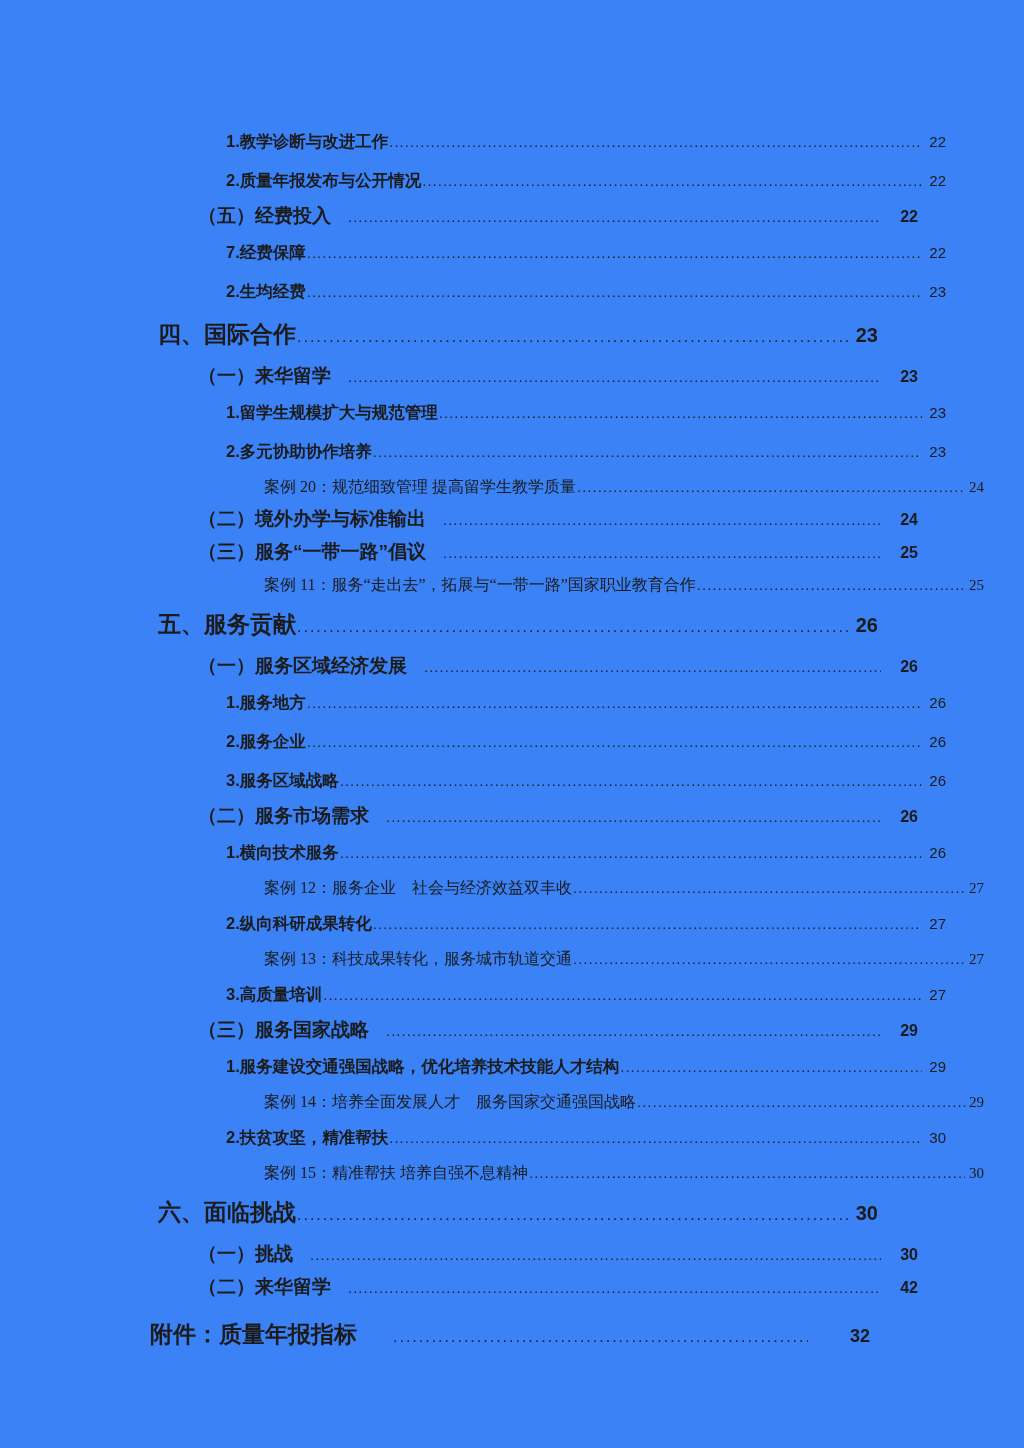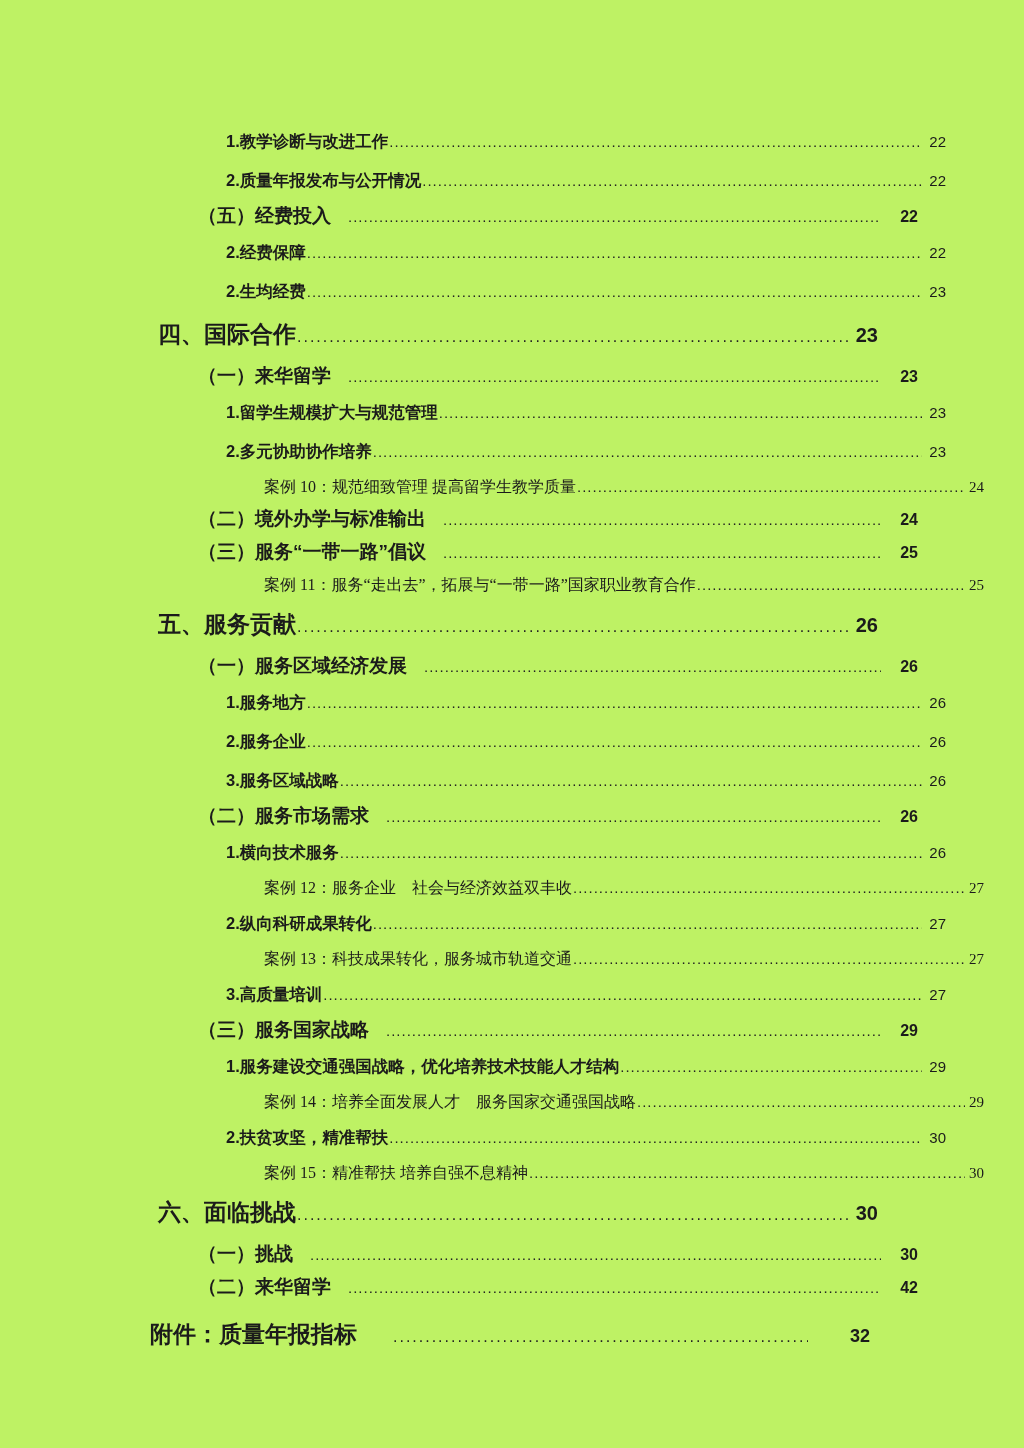--- a/index.html
+++ b/index.html
@@ -4,21 +4,21 @@
 <style>
   html, body {
     margin: 0;
     padding: 0;
     background: #e9e9e9;
   }
   .page {
     position: relative;
     width: 1024px;
     height: 1448px;
-    background: #bef264;
+    background: #3b82f6;
     overflow: hidden;
     color: #1b1b1b;
     font-family: "Liberation Sans", sans-serif;
   }
   .toc {
     position: absolute;
     top: 0;
     left: 150px;
     width: 720px;
     padding-top: 122px;
@@ -121,21 +121,21 @@
     <span class="title">2.质量年报发布与公开情况</span>
     <span class="leader"></span>
     <span class="pagenum">22</span>
   </div>
       <div class="row section">
     <span class="title">（五）经费投入</span>
     <span class="leader"></span>
     <span class="pagenum">22</span>
   </div>
       <div class="row sub">
-    <span class="title">2.经费保障</span>
+    <span class="title">7.经费保障</span>
     <span class="leader"></span>
     <span class="pagenum">22</span>
   </div>
       <div class="row sub">
     <span class="title">2.生均经费</span>
     <span class="leader"></span>
     <span class="pagenum">23</span>
   </div>
       <div class="row chapter">
     <span class="title">四、国际合作</span>
@@ -151,21 +151,21 @@
     <span class="title">1.留学生规模扩大与规范管理</span>
     <span class="leader"></span>
     <span class="pagenum">23</span>
   </div>
       <div class="row sub">
     <span class="title">2.多元协助协作培养</span>
     <span class="leader"></span>
     <span class="pagenum">23</span>
   </div>
       <div class="row case">
-    <span class="title">案例 10：规范细致管理 提高留学生教学质量</span>
+    <span class="title">案例 20：规范细致管理 提高留学生教学质量</span>
     <span class="leader"></span>
     <span class="pagenum">24</span>
   </div>
       <div class="row section">
     <span class="title">（二）境外办学与标准输出</span>
     <span class="leader"></span>
     <span class="pagenum">24</span>
   </div>
       <div class="row section">
     <span class="title">（三）服务“一带一路”倡议</span>

